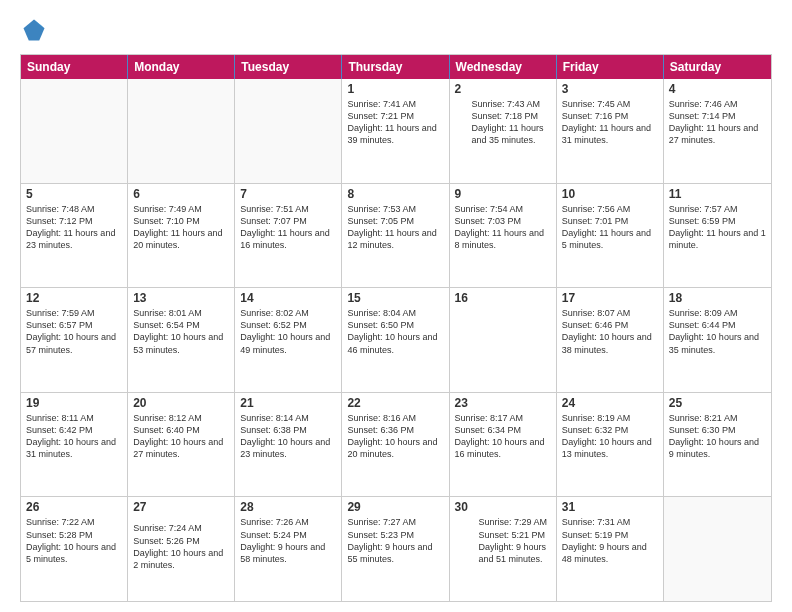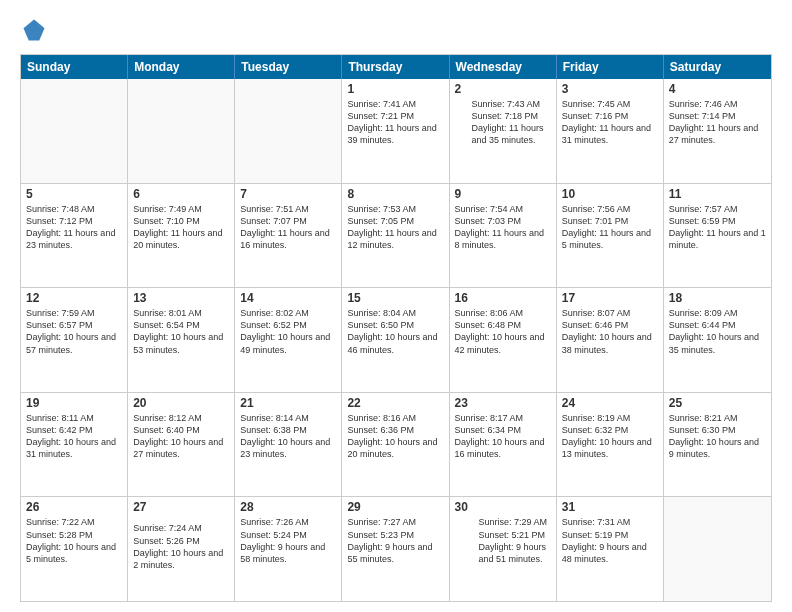--- a/index.html
+++ b/index.html
@@ -61,21 +61,21 @@
     }
     .calendar {
       flex: 1;
       display: flex;
       flex-direction: column;
       border: 1px solid #ccc;
     }
     .cal-header {
       display: grid;
       grid-template-columns: repeat(7, 1fr);
-      background: #0369a1;
+      background: #be185d;
     }
     .cal-header-cell {
       color: #fff;
       font-size: 12px;
       font-weight: bold;
       padding: 5px 6px;
       text-align: left;
       border-right: 1px solid #4a87c7;
     }
     .cal-header-cell:last-child { border-right: none; }
@@ -239,23 +239,20 @@
 Daylight: 10 hours and 49 minutes.</div>
           </div>
           <div class="cal-cell">
             <span class="day-num">15</span>
             <div class="cell-text" style="white-space: pre-line;">Sunrise: 8:04 AM
 Sunset: 6:50 PM
 Daylight: 10 hours and 46 minutes.</div>
           </div>
           <div class="cal-cell">
             <span class="day-num">16</span>
-            <div class="cell-text" style="white-space: pre-line;">Sunrise: 8:06 AM
-Sunset: 6:48 PM
-Daylight: 10 hours and 42 minutes.</div>
           </div>
           <div class="cal-cell">
             <span class="day-num">17</span>
             <div class="cell-text" style="white-space: pre-line;">Sunrise: 8:07 AM
 Sunset: 6:46 PM
 Daylight: 10 hours and 38 minutes.</div>
           </div>
           <div class="cal-cell">
             <span class="day-num">18</span>
             <div class="cell-text" style="white-space: pre-line;">Sunrise: 8:09 AM

